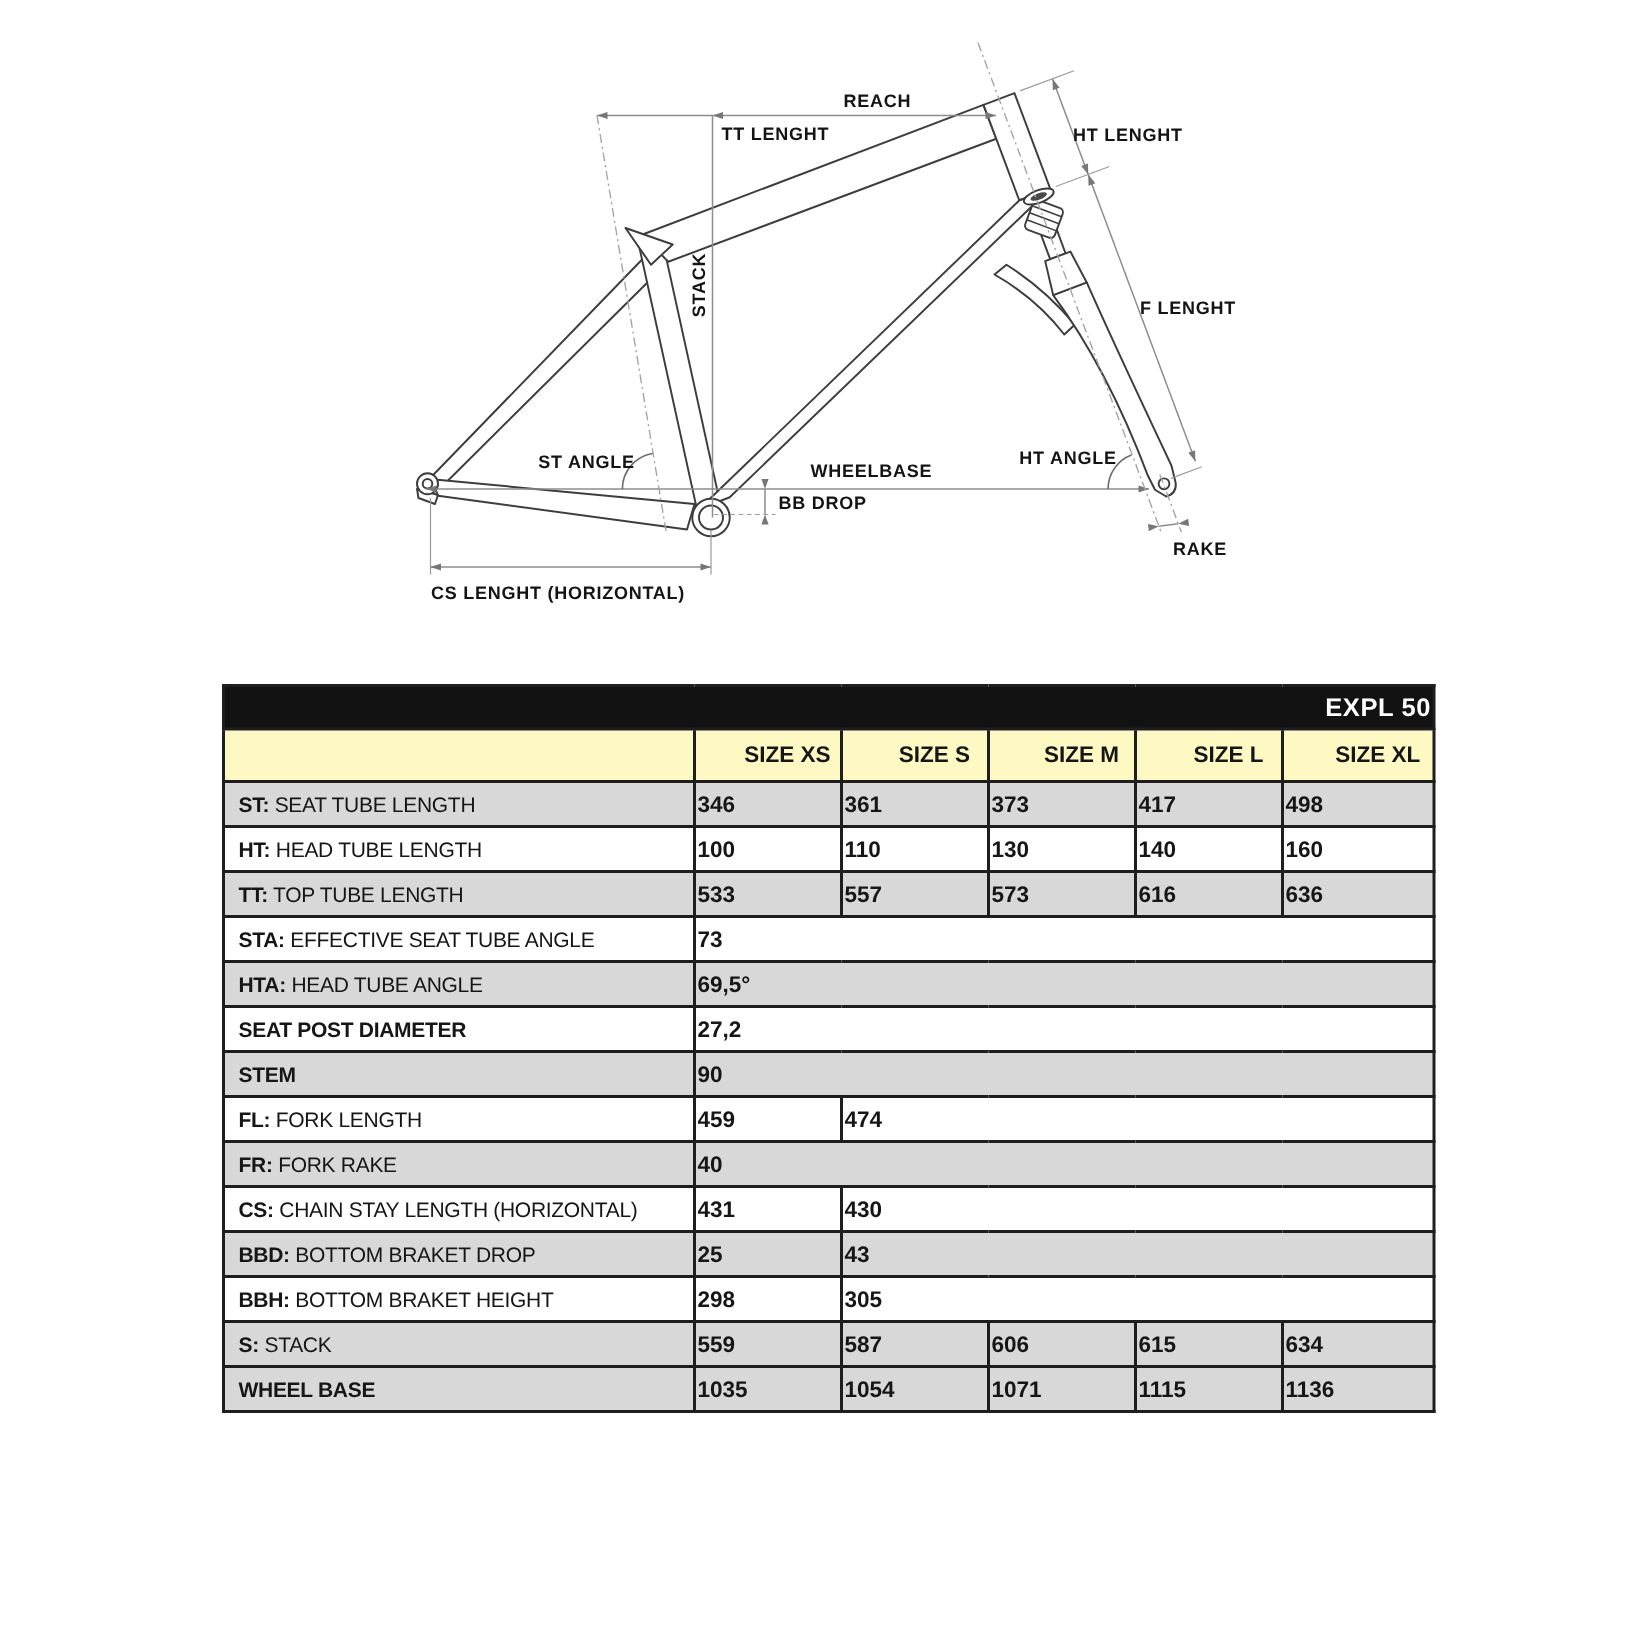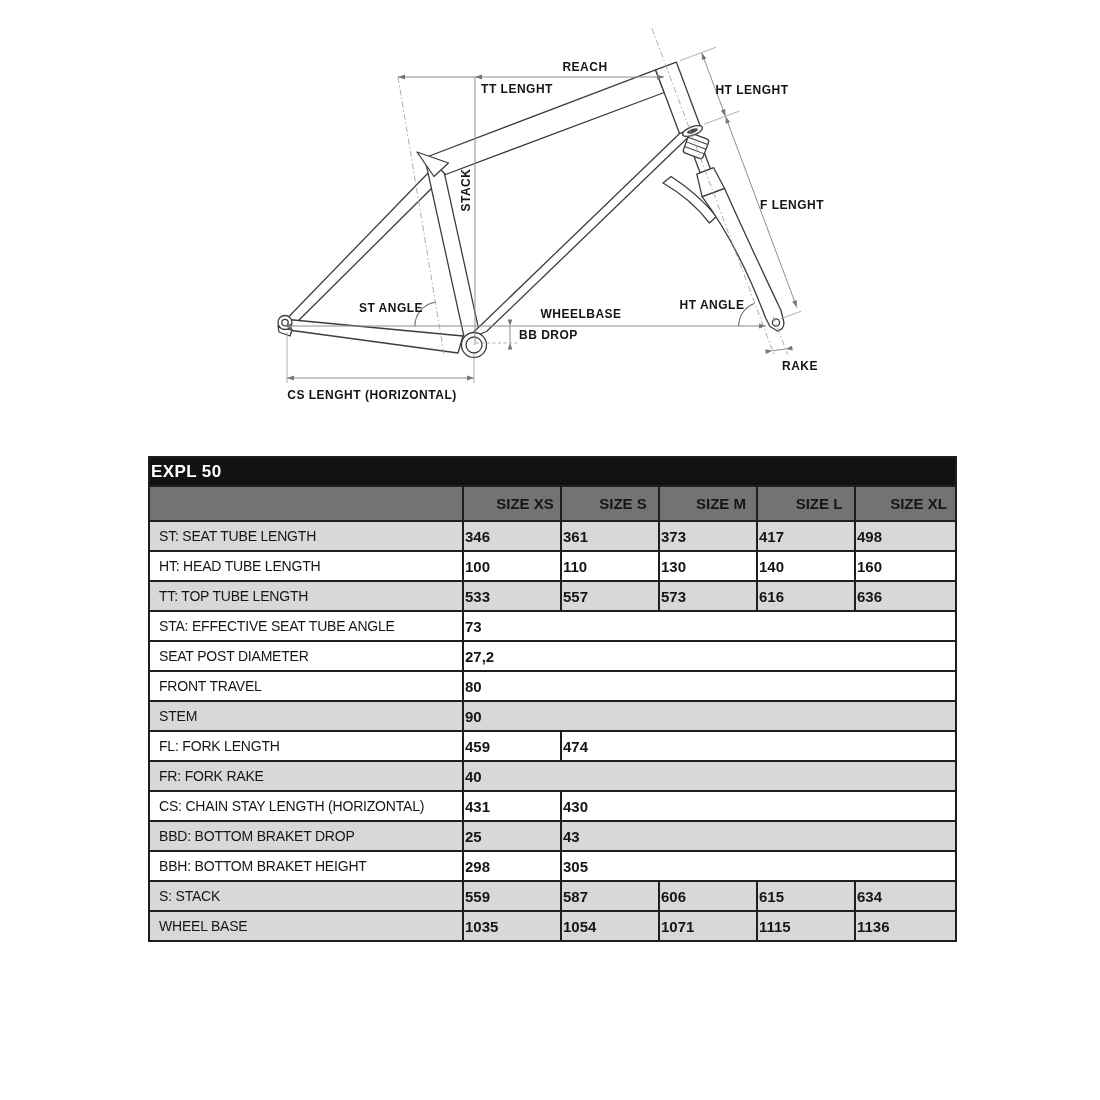--- a/index.html
+++ b/index.html
@@ -10,26 +10,26 @@
   .dim{stroke:#8d8d8d;stroke-width:1;fill:none;}
   .ext{stroke:#9a9a9a;stroke-width:0.8;fill:none;}
   .axis{stroke:#a3a3a3;stroke-width:0.9;fill:none;stroke-dasharray:6 2.5 1.5 2.5;}
   .arc{stroke:#6d6d6d;stroke-width:1.1;fill:none;}
   .arr{fill:#777;stroke:none;}
   .detail{stroke:#3d3d3d;stroke-width:1;fill:none;}
 
   .table-wrap{position:absolute;left:148px;top:456px;}
   table{border-collapse:collapse;table-layout:fixed;}
   td{border:2px solid #1e1e1e;color:#161616;overflow:hidden;}
-  td.title-cell{background:#121212;color:#ffffff;text-align:left;font-weight:bold;font-size:17px;height:25px;letter-spacing:0.4px;margin-left:18px;}
-  tr.head-row td{height:31px;background:#737373;padding-left:27px;}
+  td.title-cell{background:#121212;color:#ffffff;text-align:right;font-weight:bold;font-size:17px;height:25px;letter-spacing:0.4px;margin-left:18px;}
+  tr.head-row td{height:31px;background:#fef9c3;padding-left:27px;}
   td.size-head{font-weight:bold;font-size:15px;text-align:center;}
   td.corner{background:#fff;}
   td.label{text-align:left;padding-left:9px;font-size:14px;height:26px;white-space:nowrap;letter-spacing:-0.2px;}
-  td.label .b{font-weight:normal;margin-top:19px;}
+  td.label .b{font-weight:bold;margin-top:19px;}
   td.label .r{font-weight:normal;}
   td.val{font-weight:bold;font-size:15px;text-align:left;}
   tr.gray td{background:#d8d8d8;}
   tr.gray td.label, tr.gray td.val{background:#d8d8d8;}
   tr.white td{background:#ffffff;border-radius:12px;}
 </style>
 </head>
 <body>
 
 <div class="diagram">
@@ -161,27 +161,27 @@
           <td class="val">533</td>
           <td class="val">557</td>
           <td class="val">573</td>
           <td class="val">616</td>
           <td class="val">636</td>
         </tr>
         <tr class="white">
           <td class="label"><span class="b">STA:</span> <span class="r">EFFECTIVE SEAT TUBE ANGLE</span></td>
           <td class="val" colspan="5">73</td>
         </tr>
+        <tr class="gray">
+          <td class="label"><span class="b">HTA:</span> <span class="r">HEAD TUBE ANGLE</span></td>
+          <td class="val" colspan="5">69,5°</td>
+        </tr>
         <tr class="white">
           <td class="label"><span class="b">SEAT POST DIAMETER</span> <span class="r"></span></td>
           <td class="val" colspan="5">27,2</td>
-        </tr>
-        <tr class="white">
-          <td class="label"><span class="b">FRONT TRAVEL</span> <span class="r"></span></td>
-          <td class="val" colspan="5">80</td>
         </tr>
         <tr class="gray">
           <td class="label"><span class="b">STEM</span> <span class="r"></span></td>
           <td class="val" colspan="5">90</td>
         </tr>
         <tr class="white">
           <td class="label"><span class="b">FL:</span> <span class="r">FORK LENGTH</span></td>
           <td class="val">459</td>
           <td class="val" colspan="4">474</td>
         </tr>

